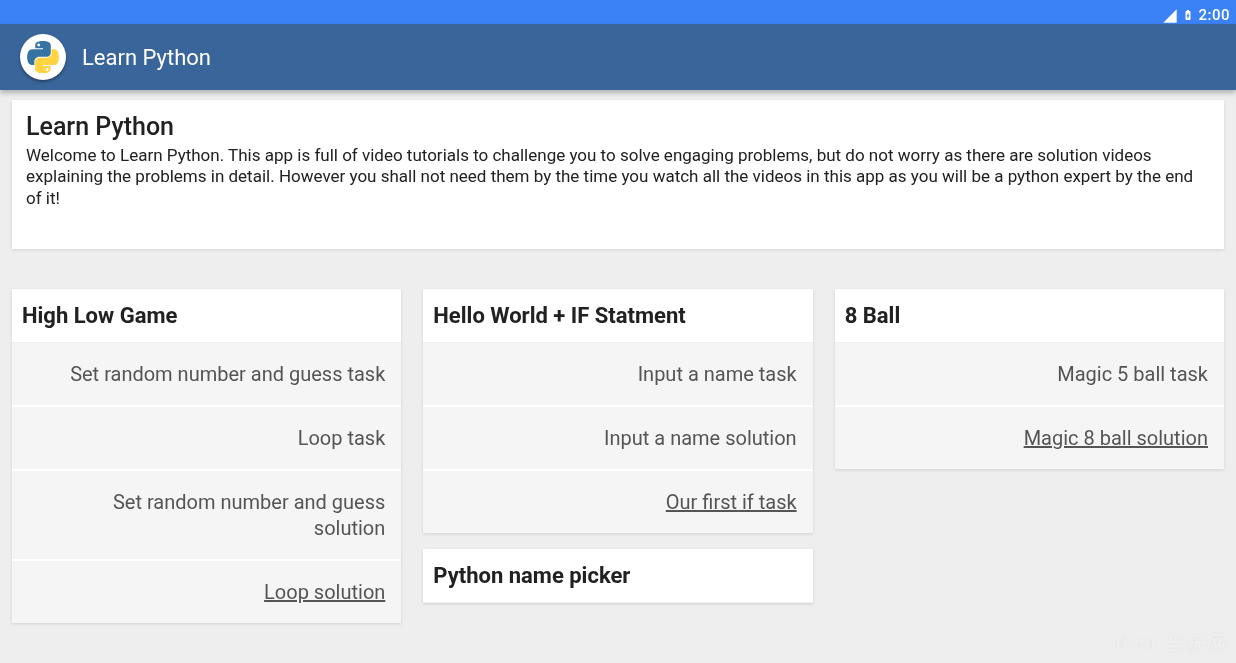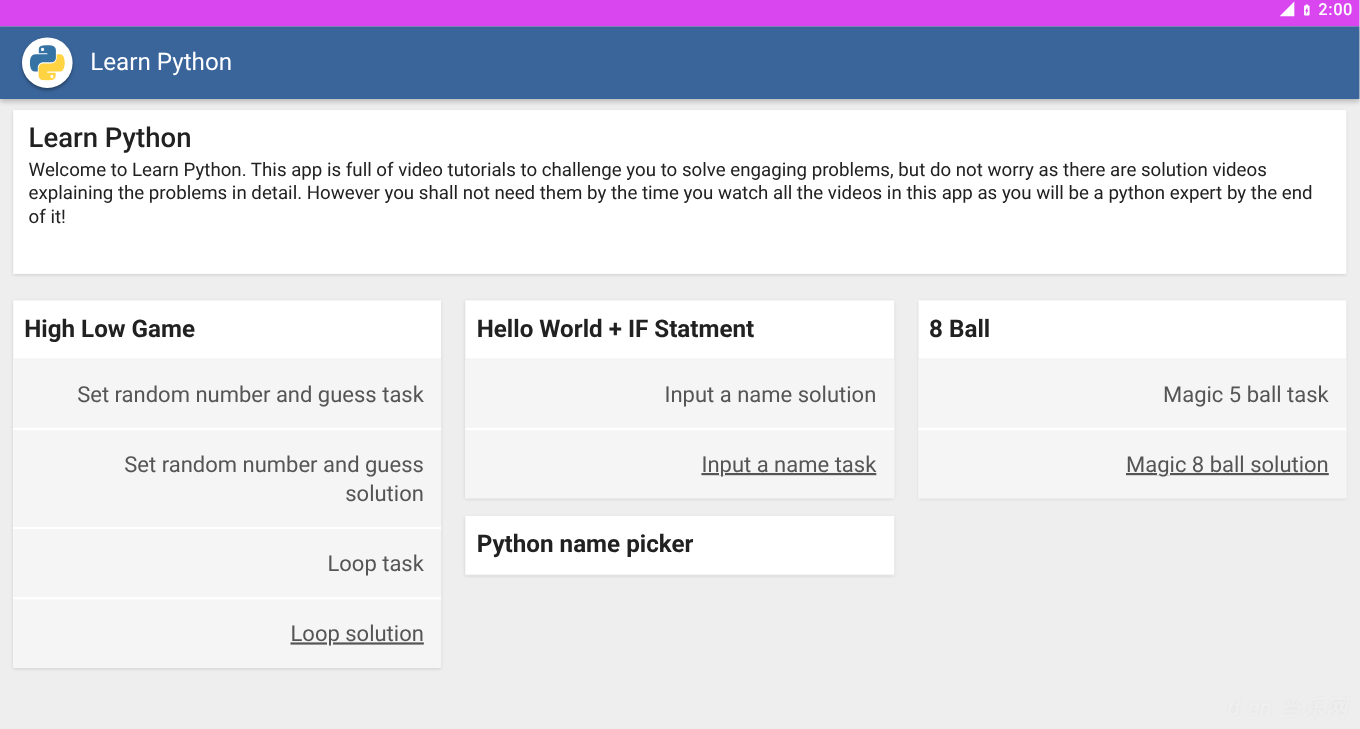--- a/index.html
+++ b/index.html
@@ -1,24 +1,24 @@
 <!DOCTYPE html>
 <html><head>
 <meta charset="utf-8">
 <style>
   * { margin: 0; padding: 0; box-sizing: border-box; }
   html, body { width: 1236px; height: 663px; overflow: hidden; font-family: Roboto, "Helvetica Neue", Arial, sans-serif; background: #eeeeee; }
   
   .status-bar {
     height: 24px;
-    background: #d946ef;
+    background: #3b82f6;
     color: #ffffff;
     display: flex;
     justify-content: flex-end;
-    align-items: flex-start;
+    align-items: flex-end;
     padding-right: 6px;
     gap: 4px;
     font-size: 15px;
     font-weight: 500;
   }
   .status-bar .cell-icon svg, .status-bar .batt-icon svg { display: block; }
   .status-bar .clock { letter-spacing: 0.5px; }
   
   .app-bar {
     height: 66px;
@@ -48,21 +48,21 @@
     box-shadow: 0 1px 3px rgba(0,0,0,0.12);
   }
   .hero h1 { font-size: 25px; font-weight: 500; color: #212121; margin-bottom: 4px; }
   .hero p { font-size: 17px; font-weight: 400; color: #212121; line-height: 1.25; }
   .grid {
     display: flex;
     gap: 22px;
     margin-top: 24px;
   }
   .col { flex: 1; min-width: 0; }
-  .card { background: #ffffff; box-shadow: 0 1px 3px rgba(0,0,0,0.12); margin-bottom: 16px; }
+  .card { background: #ffffff; box-shadow: 0 1px 3px rgba(0,0,0,0.12); margin-bottom: 16px; margin-top: 16px; }
   .card-header {
     font-size: 22px;
     font-weight: 700;
     color: #212121;
     padding: 14px 16px 14px 10px;
     border-bottom: 1px solid rgba(0,0,0,0.06);
   }
   .item {
     background: #f5f5f5;
     padding: 18px 16px 18px 30px;
@@ -119,31 +119,32 @@
     <h1>Learn Python</h1>
     <p>Welcome to Learn Python. This app is full of video tutorials to challenge you to solve engaging problems, but do not worry as there are solution videos explaining the problems in detail. However you shall not need them by the time you watch all the videos in this app as you will be a python expert by the end of it!</p>
   </div>
 
   <div class="grid">
 
     <div class="col">
       <div class="card">
         <div class="card-header">High Low Game</div>
         <div class="item">Set random number and guess task</div>
+        <div class="item">Loop task</div>
         <div class="item">Set random number and guess solution</div>
-        <div class="item">Loop task</div>
         <div class="item">Loop solution</div>
       </div>
     </div>
 
     <div class="col">
       <div class="card">
         <div class="card-header">Hello World + IF Statment</div>
+        <div class="item">Input a name task</div>
         <div class="item">Input a name solution</div>
-        <div class="item">Input a name task</div>
+        <div class="item">Our first if task</div>
       </div>
       <div class="card">
         <div class="card-header">Python name picker</div>
       </div>
     </div>
 
     <div class="col">
       <div class="card">
         <div class="card-header">8 Ball</div>
         <div class="item">Magic 5 ball task</div>

